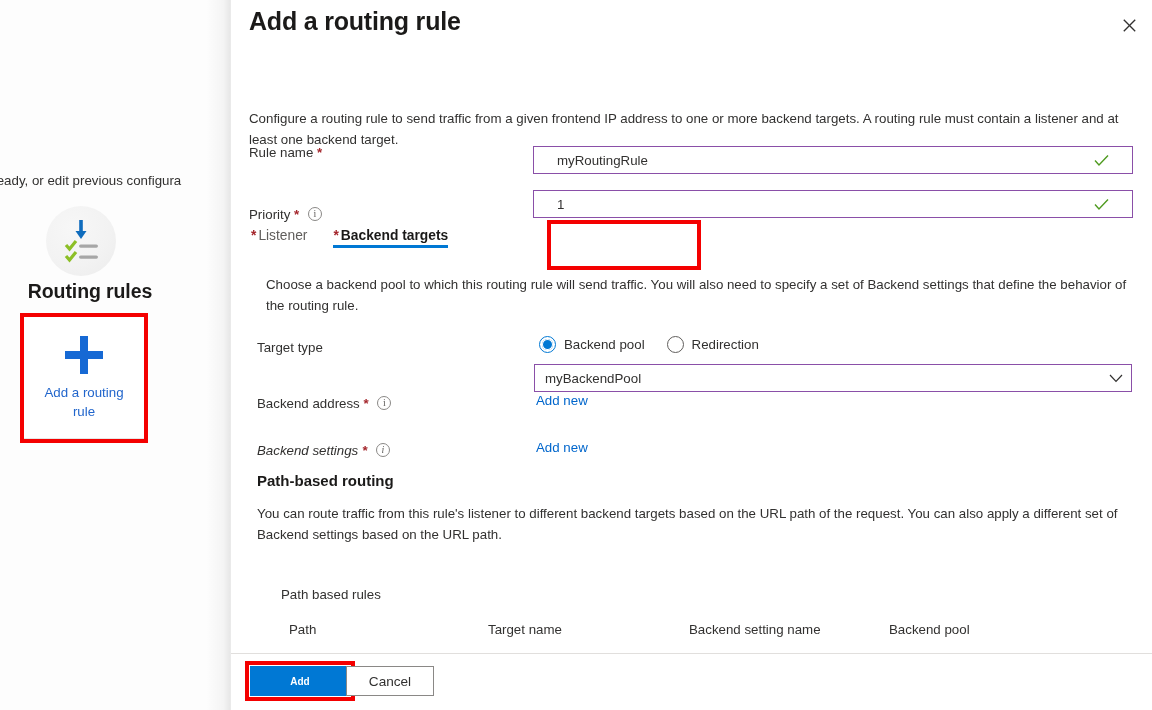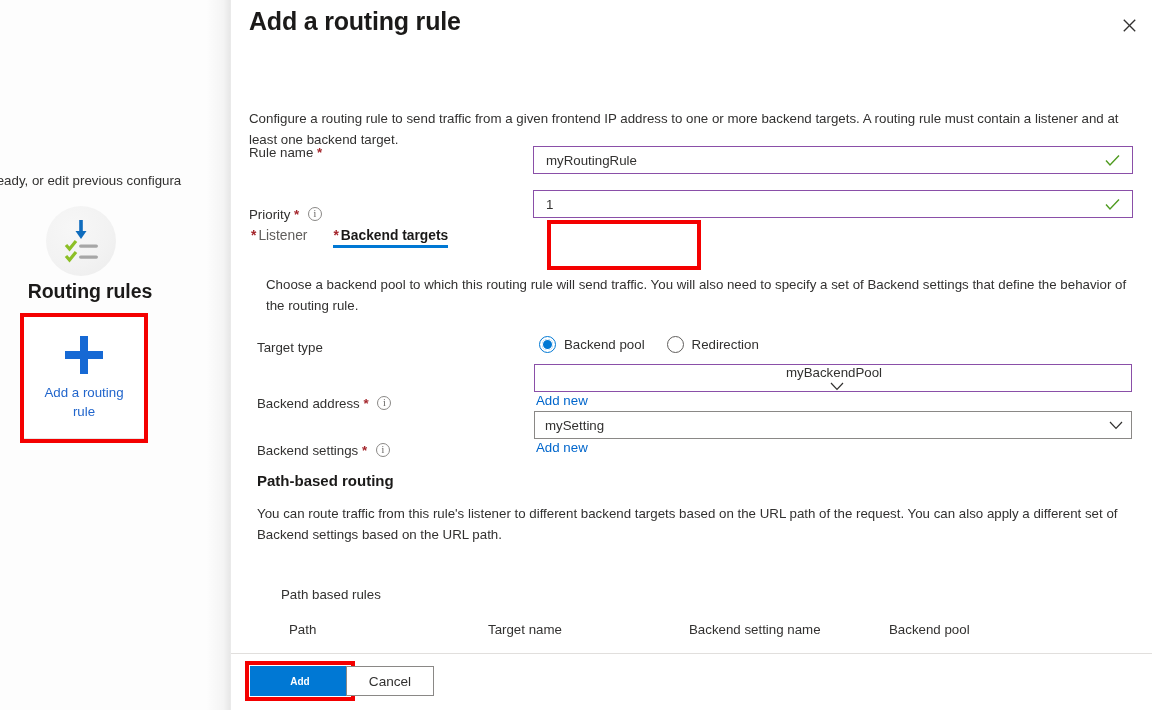--- a/index.html
+++ b/index.html
@@ -166,21 +166,21 @@
   #lbl-rule-name { left: 18px; top: 145px; }
   #lbl-priority  { left: 18px; top: 205px; }
 
   .azure-input {
     position: absolute;
     height: 28px;
     background: #ffffff;
     border: 1px solid #8a4fa8;
     display: flex;
     align-items: center;
-    padding: 0 12px;
+    padding: 0 23px;
   }
   .azure-input .val {
     font-size: 13.3px;
     color: #323130;
     flex: 1;
     white-space: nowrap;
     overflow: hidden;
   }
   .ok-check { flex: 0 0 auto; margin-left: 6px; display: flex; }
   #inp-rule-name { left: 302px; top: 146px; width: 600px; }
@@ -220,21 +220,21 @@
     left: 316px; top: 220px;
     width: 154px; height: 50px;
     border: 4px solid #f40000;
     pointer-events: none;
   }
 
   #desc-backend { left: 26px; top: 274px; width: 880px; margin-left: 9px; }
 
   #lbl-target-type     { left: 26px; top: 340px; }
   #lbl-backend-target  { left: 26px; top: 394px; }
-  #lbl-backend-settings{ left: 26px; top: 441px; }
+  #lbl-backend-settings{ left: 26px; top: 441px; font-style: italic; }
 
   
   #radio-group {
     position: absolute;
     left: 308px; top: 336px;
     display: flex;
     align-items: center;
     gap: 22px;
   }
   .radio-opt {
@@ -270,21 +270,21 @@
   .azure-select {
     position: absolute;
     height: 28px;
     background: #ffffff;
     border: 1px solid #8a8886;
     display: flex;
     align-items: center;
     padding: 0 8px 0 10px;
     cursor: pointer;
   }
-  .azure-select.accent { border-color: #8a4fa8; flex-direction: column; }
+  .azure-select.accent { border-color: #8a4fa8; }
   .azure-select .val {
     flex: 1;
     font-size: 13.3px;
     color: #323130;
     white-space: nowrap;
     overflow: hidden;
   }
   .chev {
     flex: 0 0 auto;
     margin-left: 6px;
@@ -489,28 +489,20 @@
         </svg>
       </span>
     </div>
     <div id="addnew-1" class="addnew-link">Add new</div>
 
     <div id="lbl-backend-settings" class="field-label">
       <span>Backend settings</span>
       <span class="req-star">*</span>
       <span class="info-icon"></span>
     </div>
-    <div id="sel-backend-setting" class="azure-select">
-      <span class="val">mySetting</span>
-      <span class="chev">
-        <svg width="14" height="9" viewBox="0 0 14 9">
-          <polyline points="1,1 7,7.4 13,1" fill="none" stroke="#323130" stroke-width="1.2"></polyline>
-        </svg>
-      </span>
-    </div>
     <div id="addnew-2" class="addnew-link">Add new</div>
 
     <div id="path-heading">Path-based routing</div>
     <div id="path-desc" class="body-text">You can route traffic from this rule's listener to different backend targets based on the URL path of the request. You can also apply a different set of Backend settings based on the URL path.</div>
 
     <div id="path-rules-label">Path based rules</div>
 
     <div id="path-table-head">
       <span class="th" style="left:32px;">Path</span>
       <span class="th" style="left:231px;">Target name</span>

